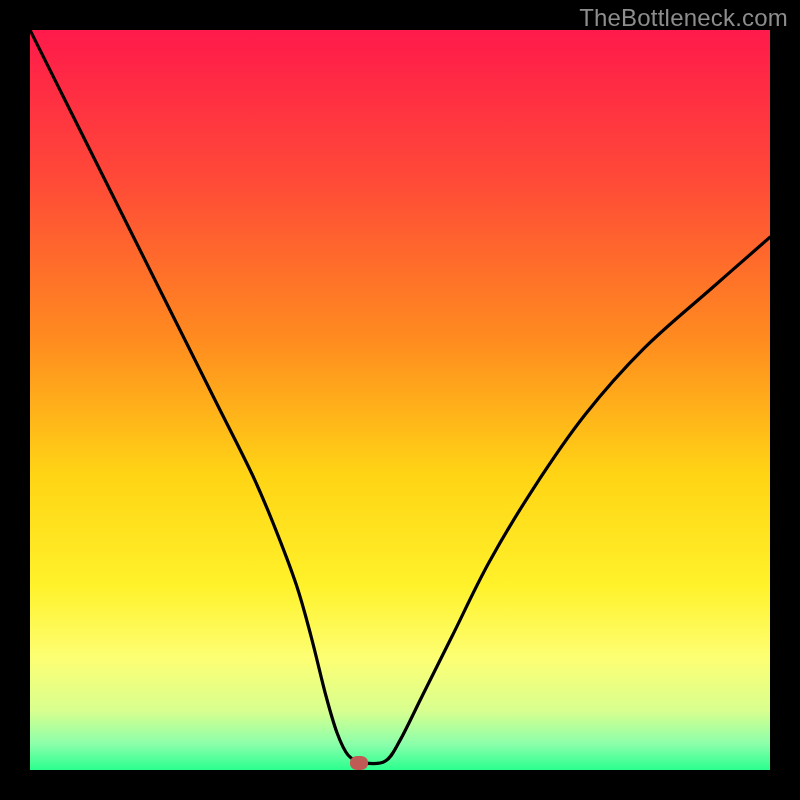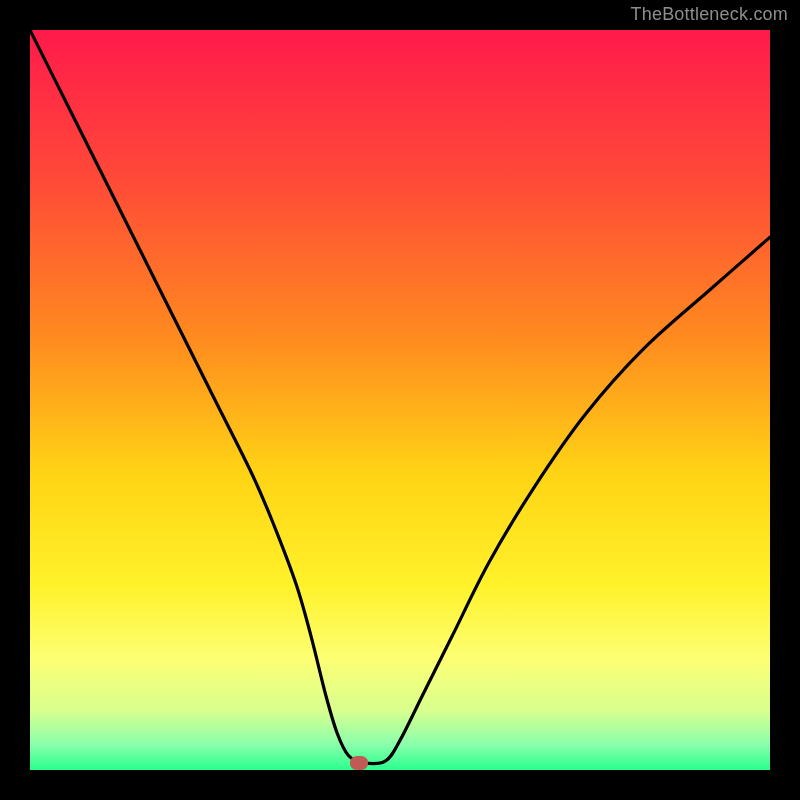--- a/index.html
+++ b/index.html
@@ -41,21 +41,21 @@
     height: 14px;
     background: #c05a55;
     border-radius: 7px / 6px;
     transform: translate(-50%, -50%);
   }
   .watermark {
     position: absolute;
     top: 4px;
     right: 12px;
     color: #8d8d8d;
-    font-size: 18px;
+    font-size: 24px;
     font-weight: 500;
     letter-spacing: 0.2px;
     user-select: none;
   }
 </style>
 </head>
 <body>
 
 <div class="frame">
 

